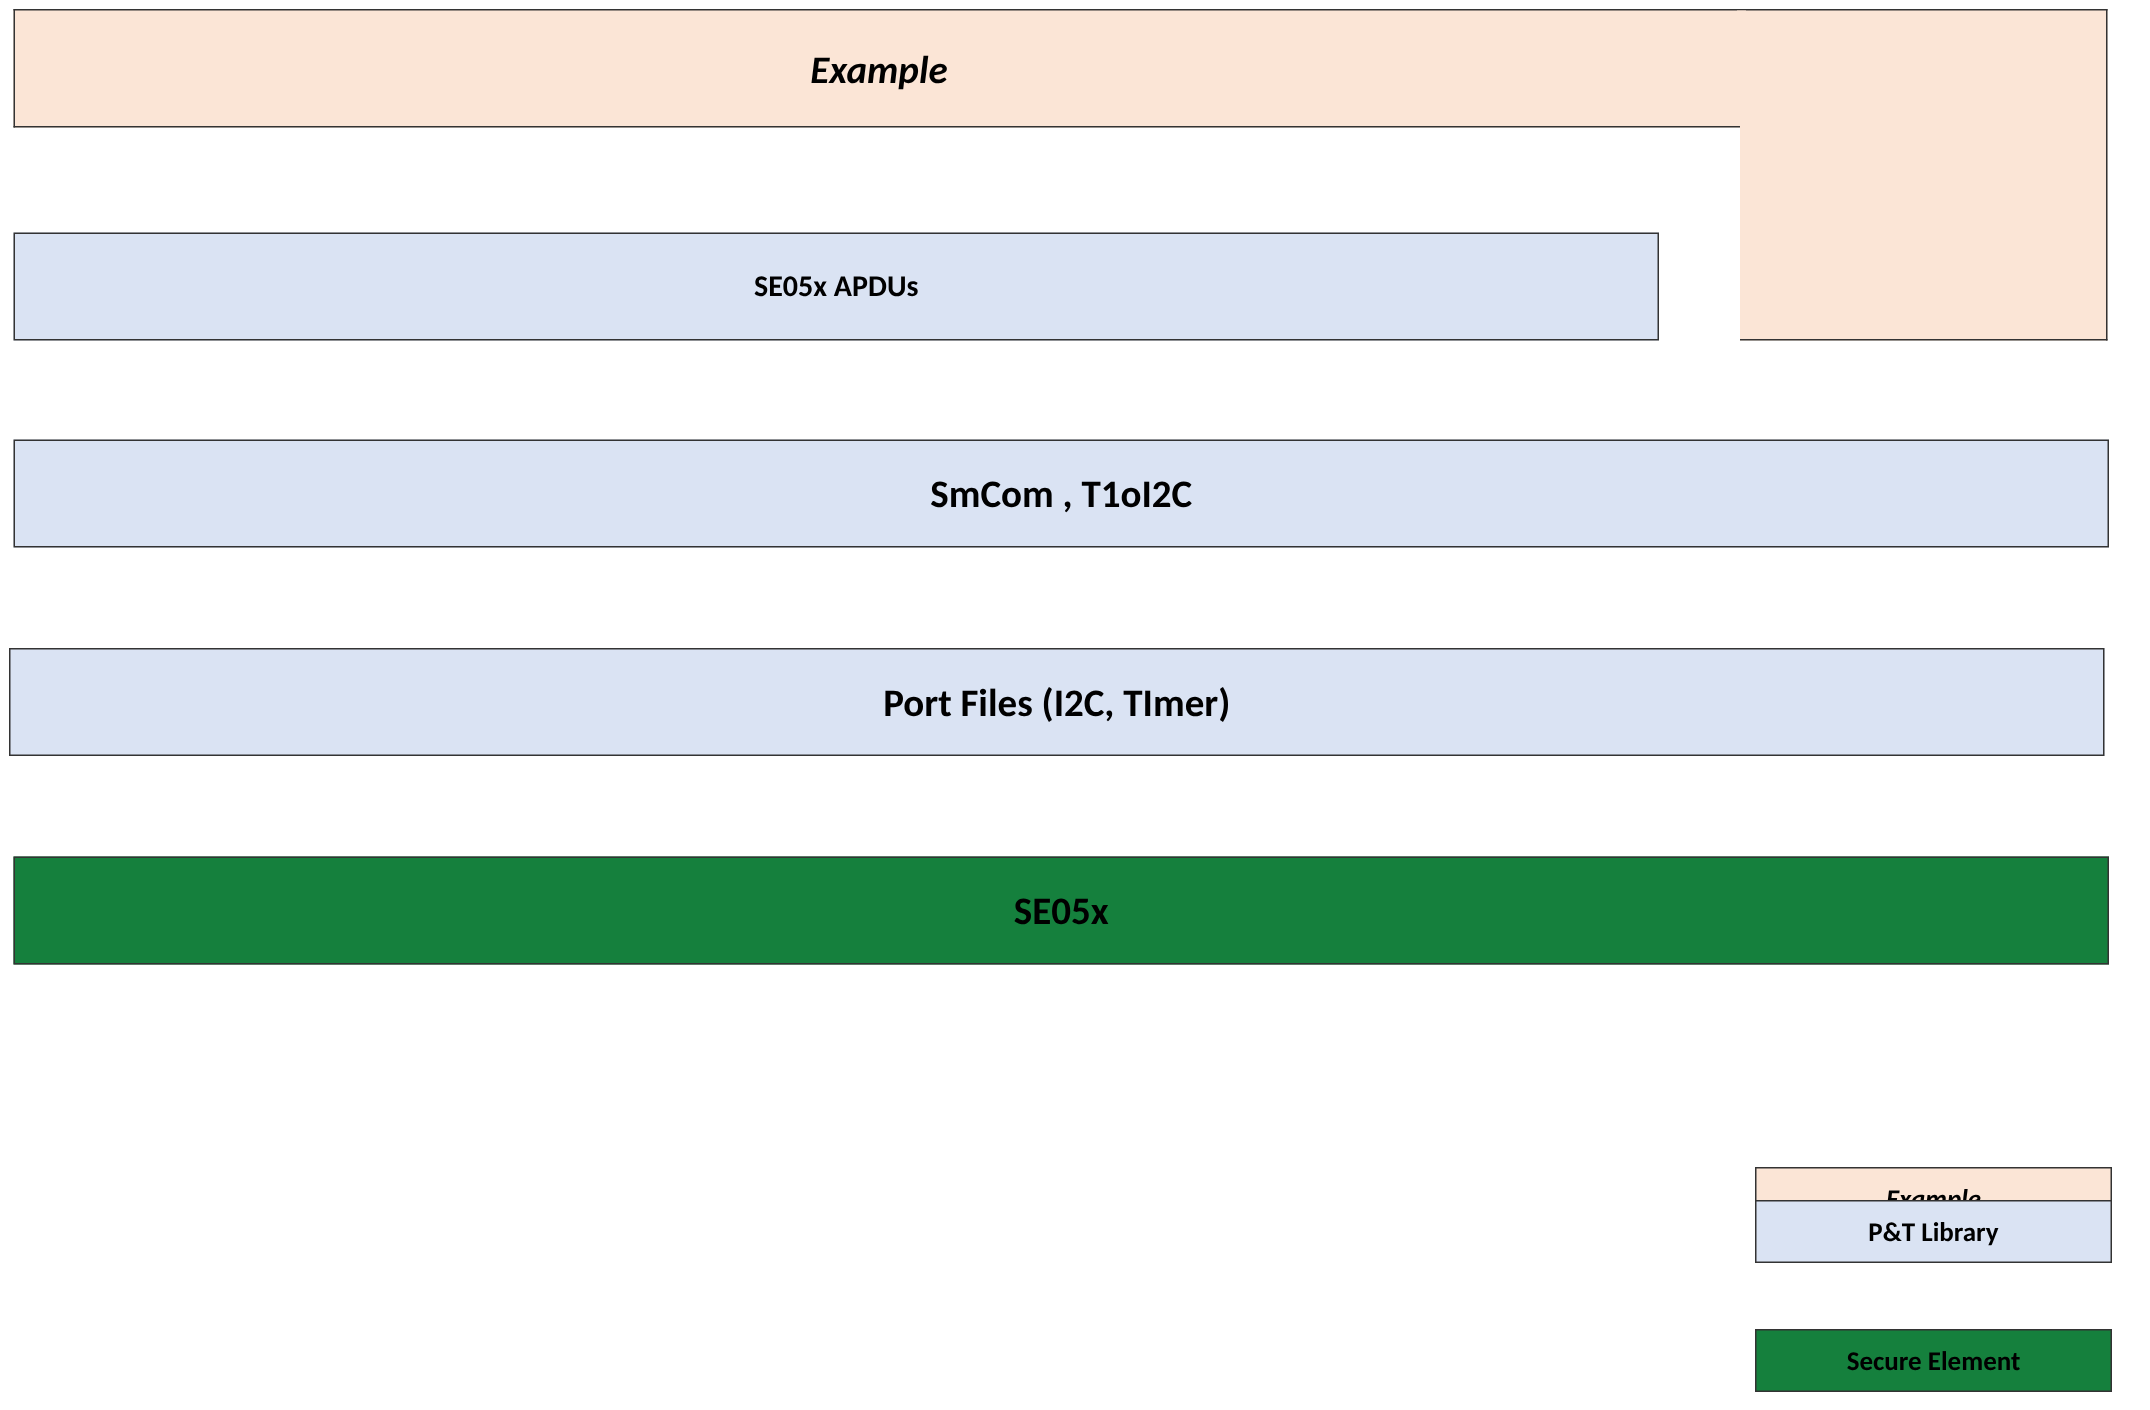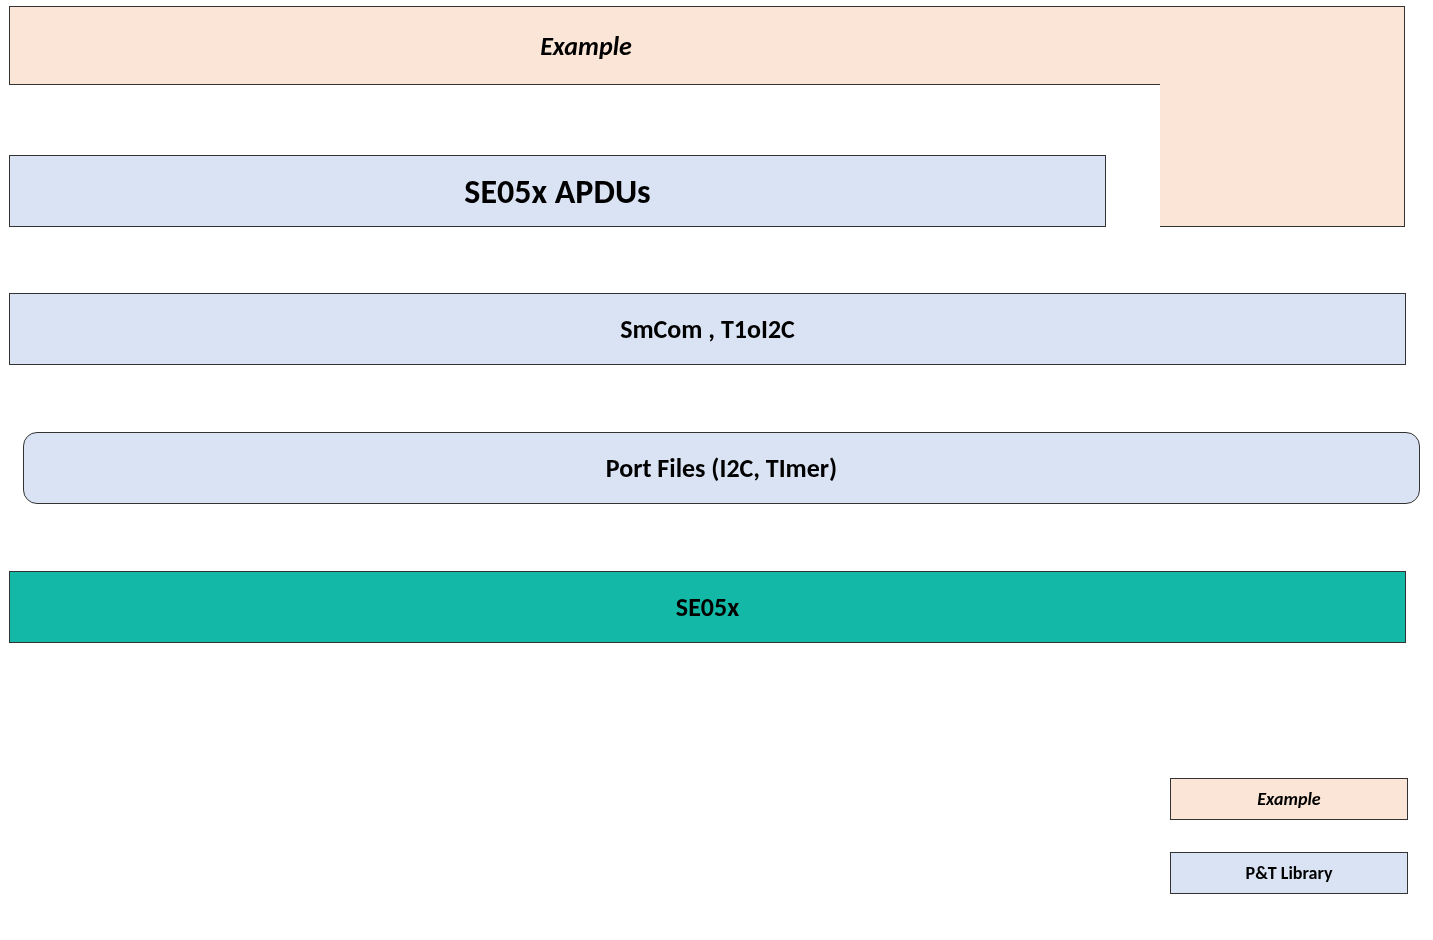--- a/index.html
+++ b/index.html
@@ -1,52 +1,55 @@
 <!DOCTYPE html>
 <html><head>
 <meta charset="utf-8">
 <style>
   html,body{margin:0;padding:0;background:#fff;font-family:"Calibri","Segoe UI",Arial,sans-serif;color:#000;}
   .canvas{position:relative;width:1433px;height:940px;}
   .box{position:absolute;border:1px solid #333;display:flex;align-items:center;justify-content:center;font-weight:700;}
   .example-fill{background:#fbe5d6;font-style:italic;}
   .lib-fill{background:#dae3f3;}
-  .secure-fill{background:#14b8a6;}
+  .secure-fill{background:#15803d;}
   .title{position:absolute;font-weight:700;}
   .legend-box{position:absolute;border:1px solid #333;display:flex;align-items:center;justify-content:center;font-weight:700;font-size:18px;}
 </style>
 </head>
 <body>
 
 <div class="canvas">
 
   <div class="box example-fill" style="left:9px;top:6px;width:1152px;height:77px;font-size:26px;border-right:none;">
     <span>Example</span>
   </div>
   <div class="box example-fill" style="left:1160px;top:6px;width:244px;height:219px;border-left:none;"></div>
 
   <div style="position:absolute;left:1158px;top:7px;width:6px;height:76px;background:#fbe5d6;"></div>
 
-  <div class="box lib-fill" style="left:9px;top:155px;width:1095px;height:70px;font-size:34px;">
+  <div class="box lib-fill" style="left:9px;top:155px;width:1095px;height:70px;font-size:20px;">
     <span>SE05x APDUs</span>
   </div>
 
   <div class="box lib-fill" style="left:9px;top:293px;width:1395px;height:70px;font-size:26px;text-align:right;">
     <span>SmCom , T1oI2C</span>
   </div>
 
-  <div class="box lib-fill" style="left:23px;top:432px;width:1395px;height:70px;font-size:26px;border-radius:14px;">
+  <div class="box lib-fill" style="left:6px;top:432px;width:1395px;height:70px;font-size:26px;">
     <span>Port Files (I2C, TImer)</span>
   </div>
 
   <div class="box secure-fill" style="left:9px;top:571px;width:1395px;height:70px;font-size:26px;">
     <span>SE05x</span>
   </div>
 
 
   <div class="legend-box example-fill" style="left:1170px;top:778px;width:236px;height:40px;">
     <span>Example</span>
   </div>
-  <div class="legend-box lib-fill" style="left:1170px;top:852px;width:236px;height:40px;">
+  <div class="legend-box lib-fill" style="left:1170px;top:800px;width:236px;height:40px;">
     <span>P&amp;T Library</span>
+  </div>
+  <div class="legend-box secure-fill" style="left:1170px;top:886px;width:236px;height:40px;">
+    <span>Secure Element</span>
   </div>
 
 </div>
 
 </body></html>

